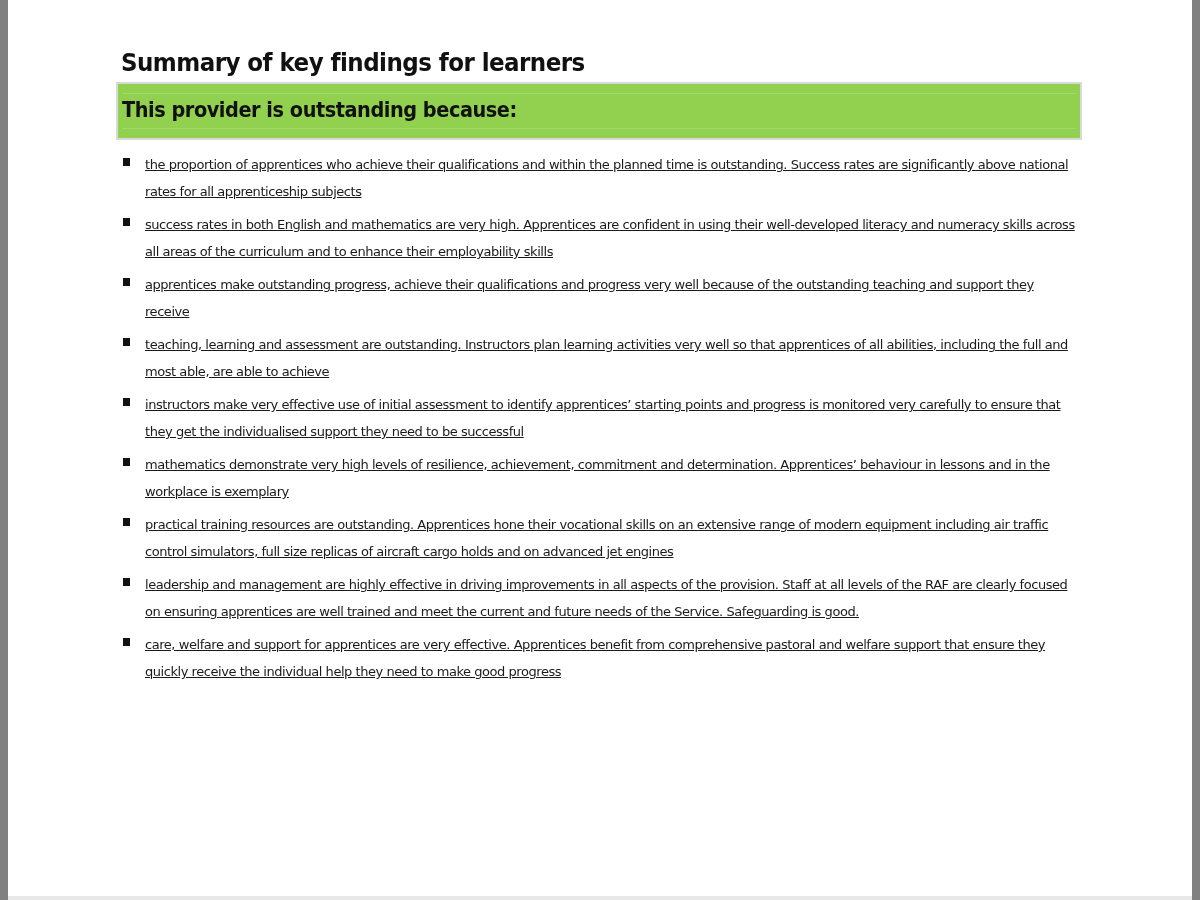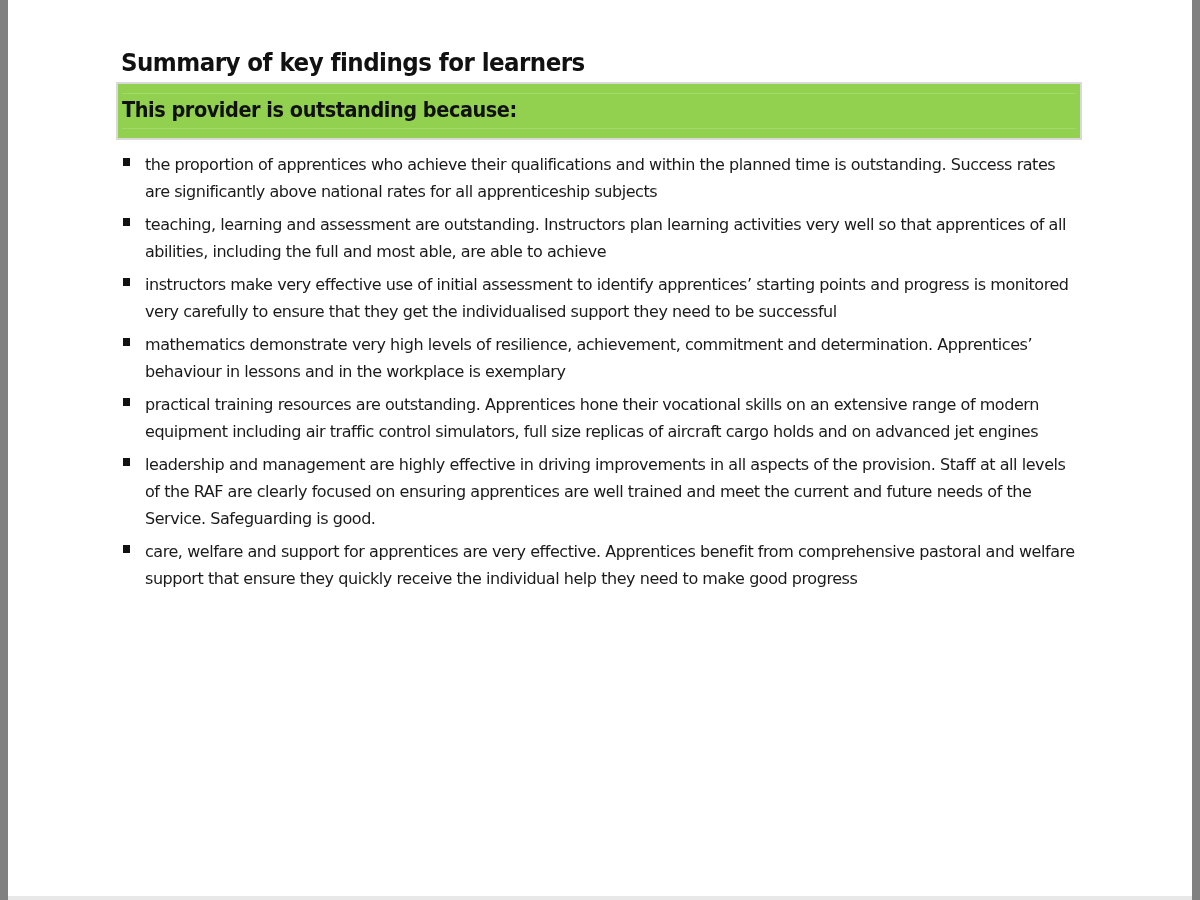--- a/index.html
+++ b/index.html
@@ -37,22 +37,23 @@
       position: absolute; left: 4px; top: 14px;
       font-weight: bold; font-size: 21px; letter-spacing: -0.5px; color: #111;
       transform: scaleX(0.92); transform-origin: left; white-space: nowrap;
     }
     .findings {
       position: absolute; left: 112px; top: 139px; width: 960px;
       list-style: none; margin: 0; padding: 0;
     }
     .finding {
       position: relative; padding-left: 25px; margin-bottom: 6px;
-      font-size: 16px; line-height: 27px; color: #1a1a1a;
+      font-size: 13px; line-height: 27px; color: #1a1a1a;
       letter-spacing: -0.45px;
+      text-decoration: underline;
     }
     .finding-text { display: block; }
     .bullet-icon {
       position: absolute; left: 3px; top: 7px; width: 7px; height: 8px; background: #111;
     }
   </style>
 </head>
 <body>
 
 <div class="edge-left"></div>
@@ -62,20 +63,28 @@
   <h1 class="title">Summary of key findings for learners</h1>
 
   <div class="banner">
     <span class="banner-text">This provider is outstanding because:</span>
   </div>
 
   <ul class="findings">
     <li class="finding">
         <span class="bullet-icon"></span>
         <span class="finding-text">the proportion of apprentices who achieve their qualifications and within the planned time is outstanding. Success rates are significantly above national rates for all apprenticeship subjects</span>
+      </li>
+    <li class="finding">
+        <span class="bullet-icon"></span>
+        <span class="finding-text">success rates in both English and mathematics are very high. Apprentices are confident in using their well-developed literacy and numeracy skills across all areas of the curriculum and to enhance their employability skills</span>
+      </li>
+    <li class="finding">
+        <span class="bullet-icon"></span>
+        <span class="finding-text">apprentices make outstanding progress, achieve their qualifications and progress very well because of the outstanding teaching and support they receive</span>
       </li>
     <li class="finding">
         <span class="bullet-icon"></span>
         <span class="finding-text">teaching, learning and assessment are outstanding. Instructors plan learning activities very well so that apprentices of all abilities, including the full and most able, are able to achieve</span>
       </li>
     <li class="finding">
         <span class="bullet-icon"></span>
         <span class="finding-text">instructors make very effective use of initial assessment to identify apprentices’ starting points and progress is monitored very carefully to ensure that they get the individualised support they need to be successful</span>
       </li>
     <li class="finding">

